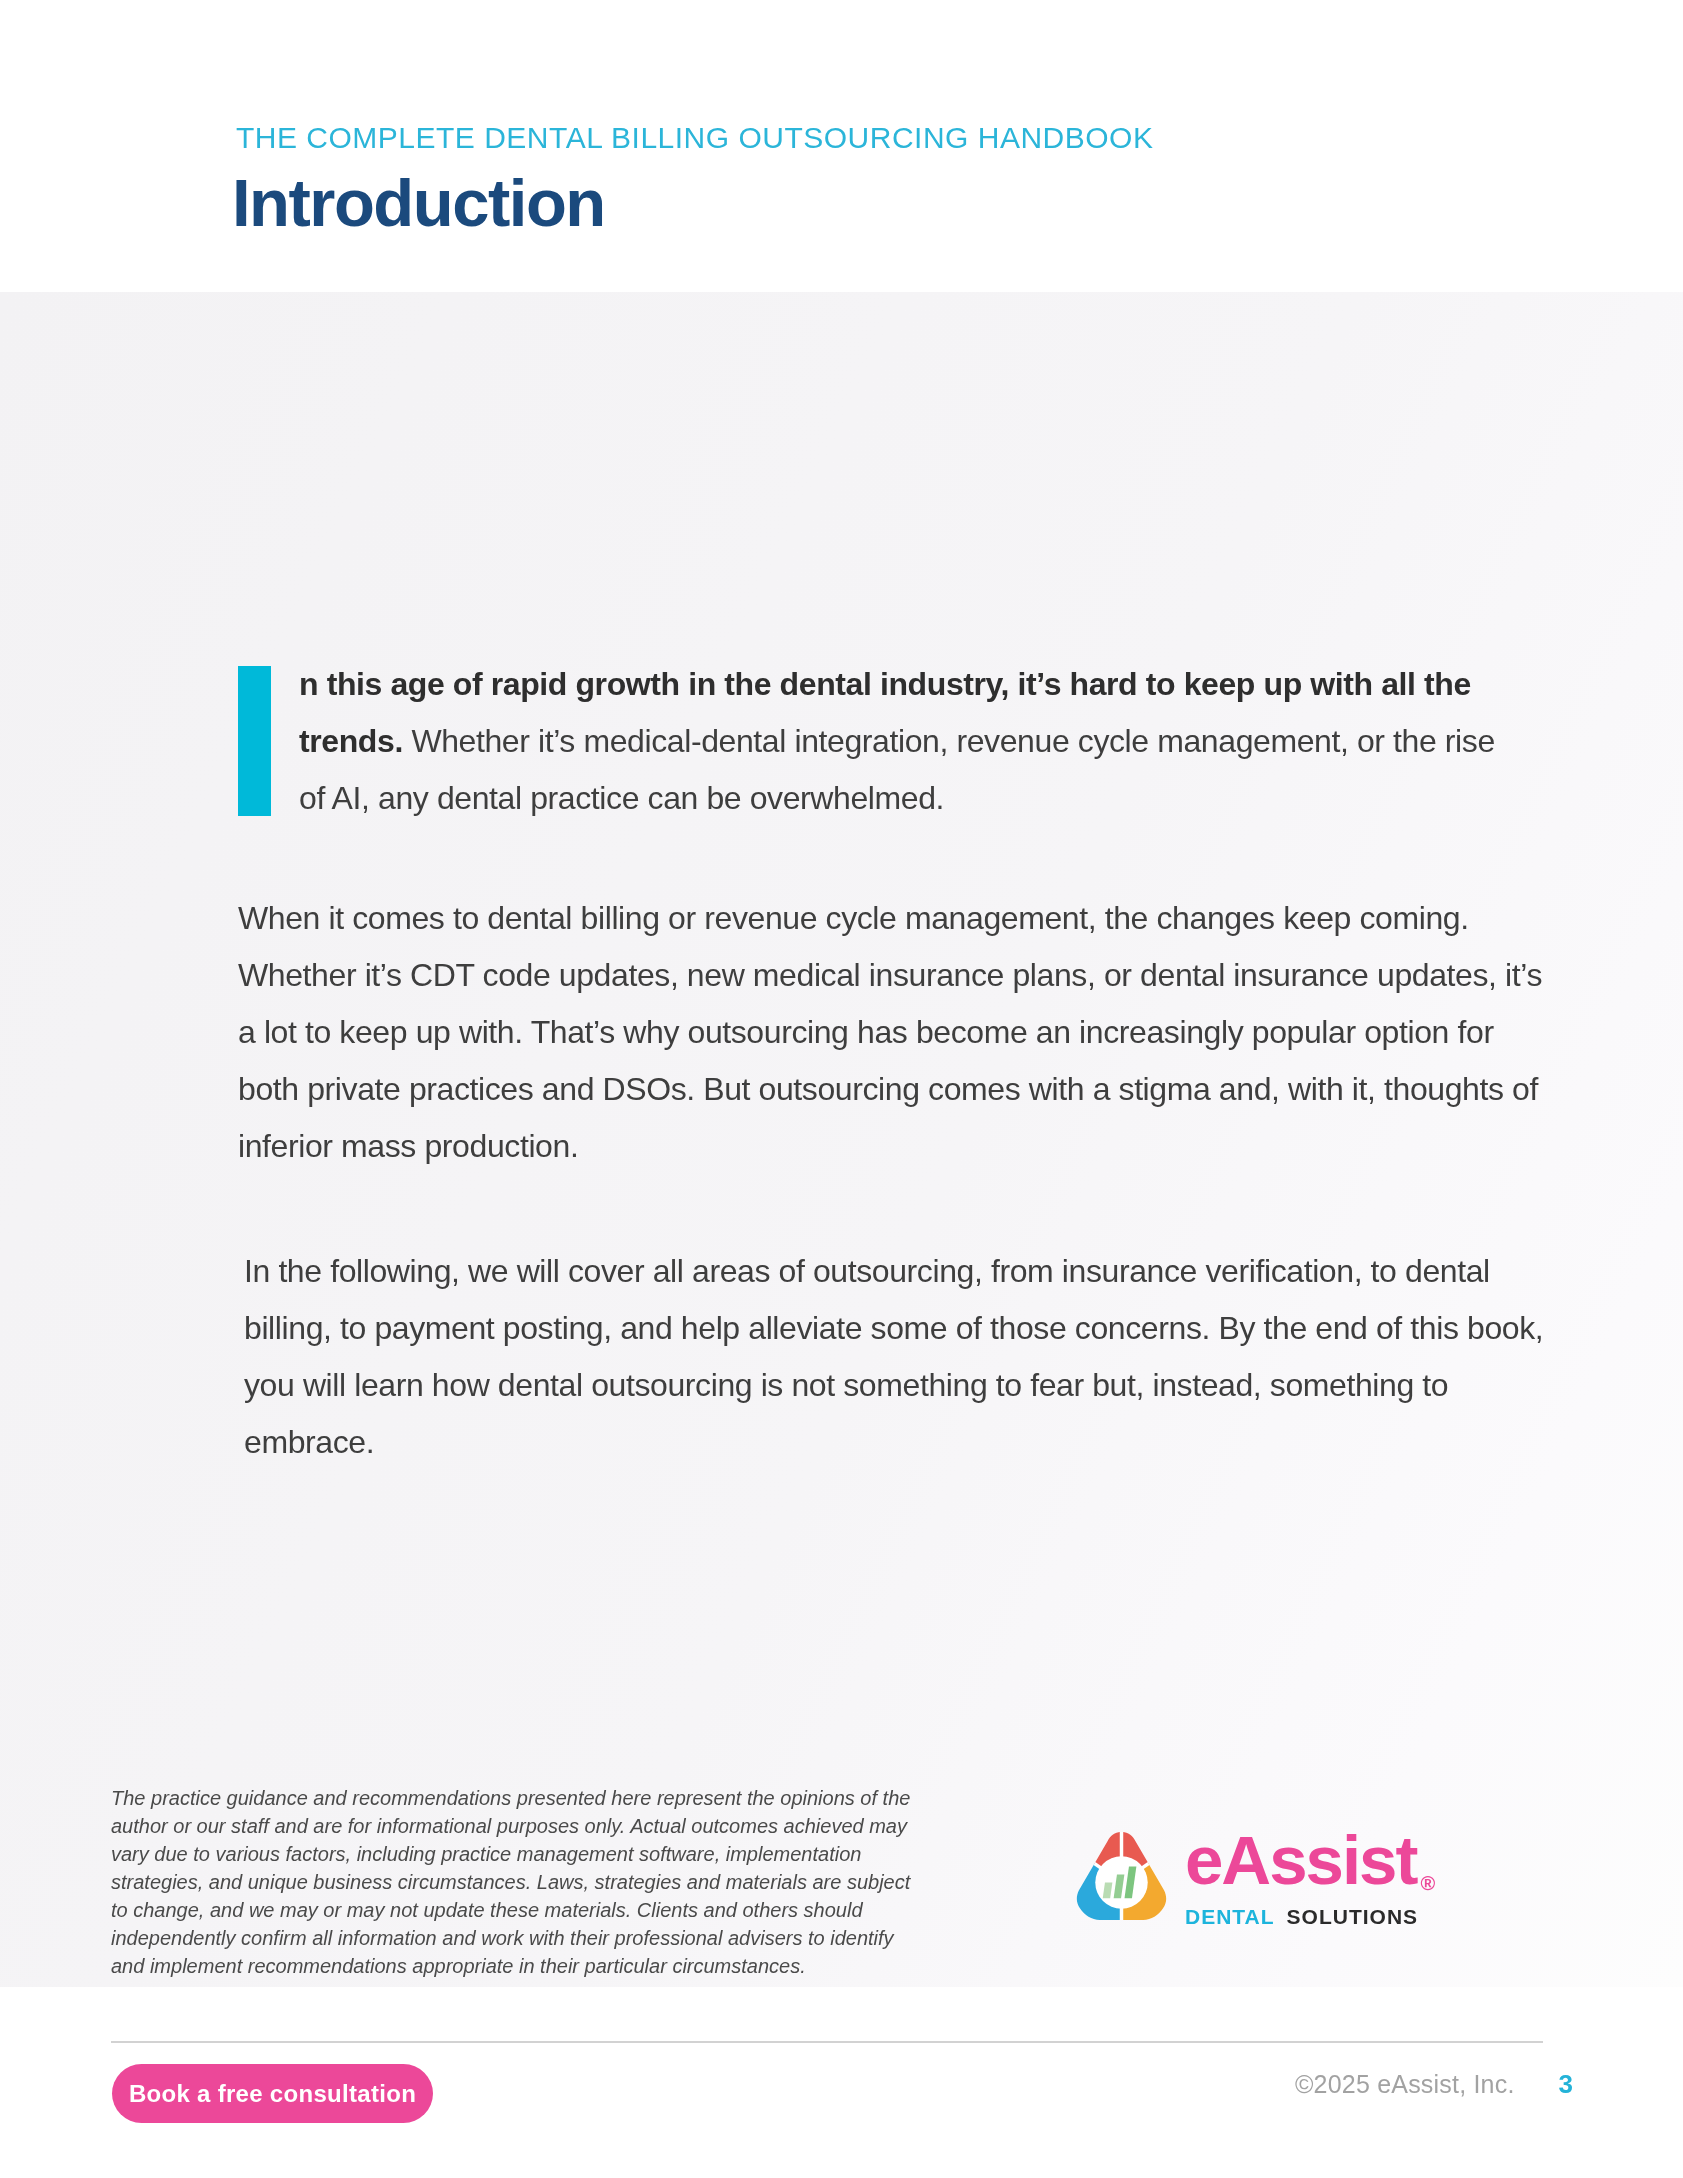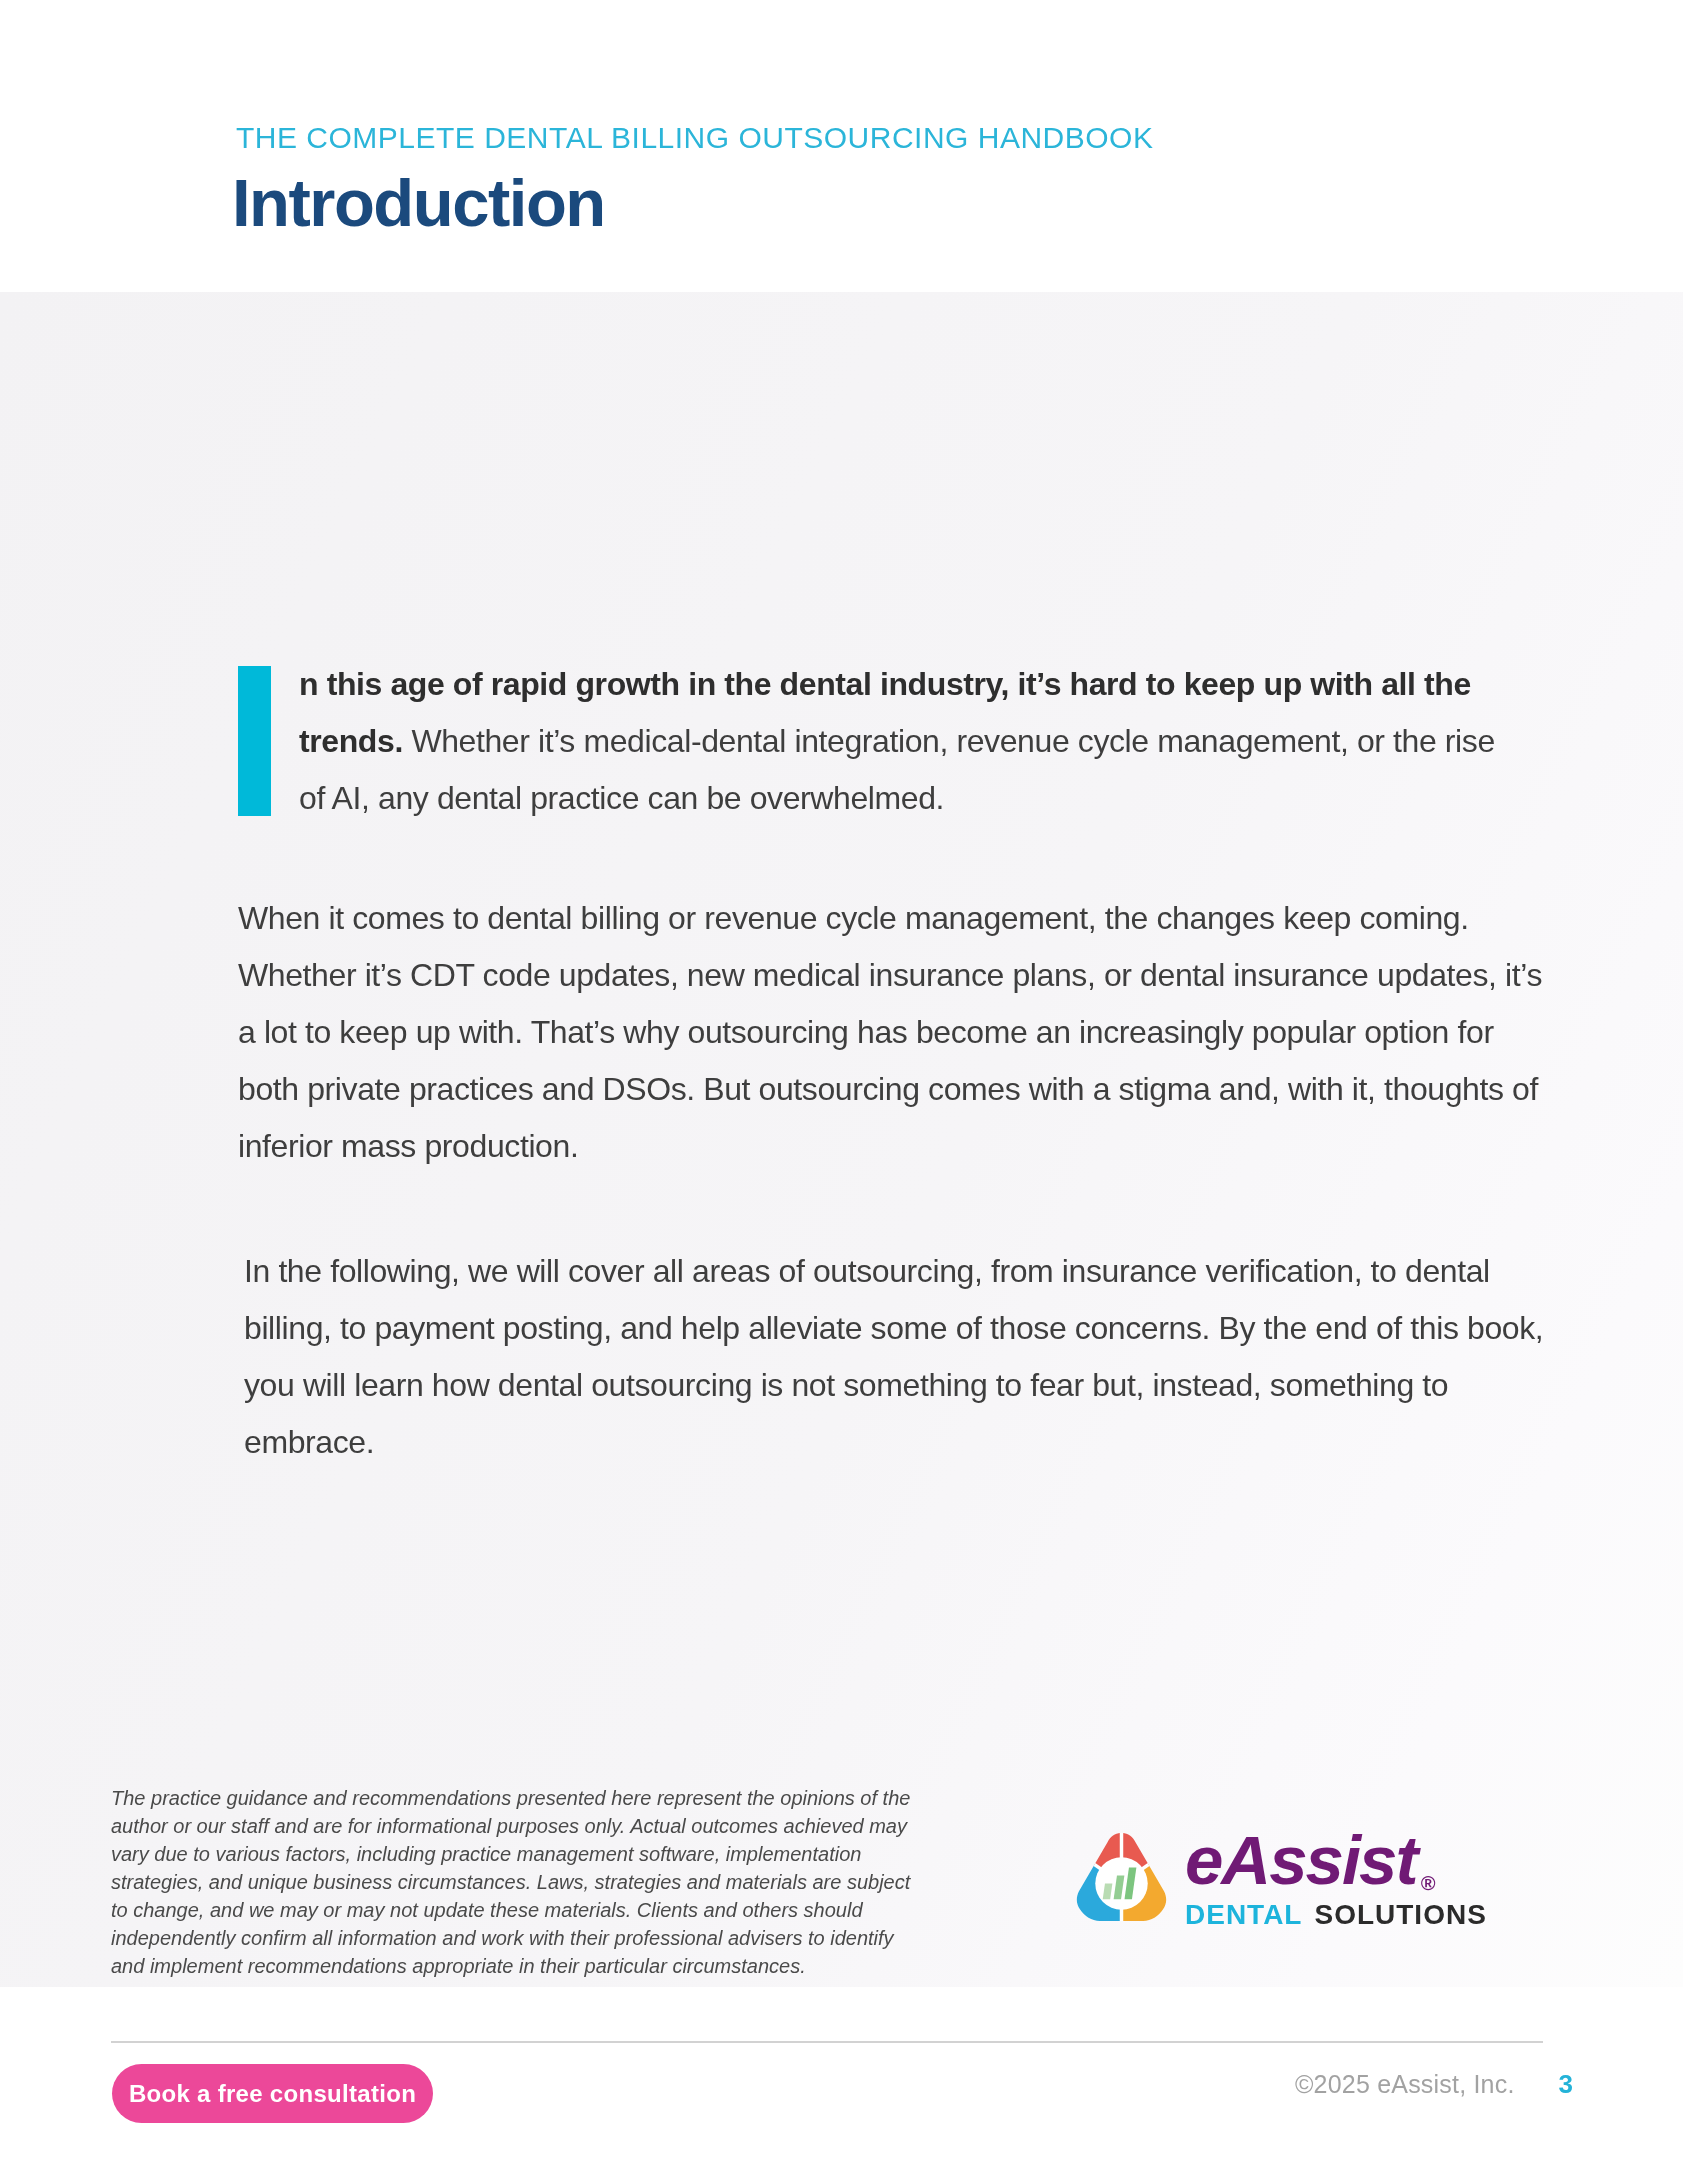--- a/index.html
+++ b/index.html
@@ -46,24 +46,24 @@
     color:#4a4a4a;letter-spacing:0;
   }
   .logo{
     position:absolute;left:1072px;top:1826px;
     display:flex;align-items:center;
   }
   .logo-mark{flex:none;width:99px;height:97px;}
   .logo-text{margin-left:14px;}
   .logo-word{
     font-size:69px;font-weight:800;letter-spacing:-2px;
-    color:#701a75;line-height:1;white-space:nowrap;font-style:italic;
+    color:#ec4899;line-height:1;white-space:nowrap;
   }
   .logo-word .reg{font-size:20px;font-weight:700;letter-spacing:0;position:relative;top:6px;left:4px;}
-  .logo-tagline{margin-top:4px;font-size:28px;font-weight:800;letter-spacing:1px;white-space:nowrap;}
+  .logo-tagline{margin-top:10px;font-size:21px;font-weight:800;letter-spacing:1px;white-space:nowrap;}
   .tag-dental{color:#1db4dc;margin-right:12px;}
   .tag-solutions{color:#2b2b2b;}
   .footer-divider{
     position:absolute;left:111px;top:2041px;width:1432px;height:2px;
     background:#d2d2d2;
   }
   .cta-button{
     position:absolute;left:112px;top:2064px;width:321px;height:59px;
     background:#ec4899;border-radius:30px;border:none;
     display:flex;align-items:center;justify-content:center;

